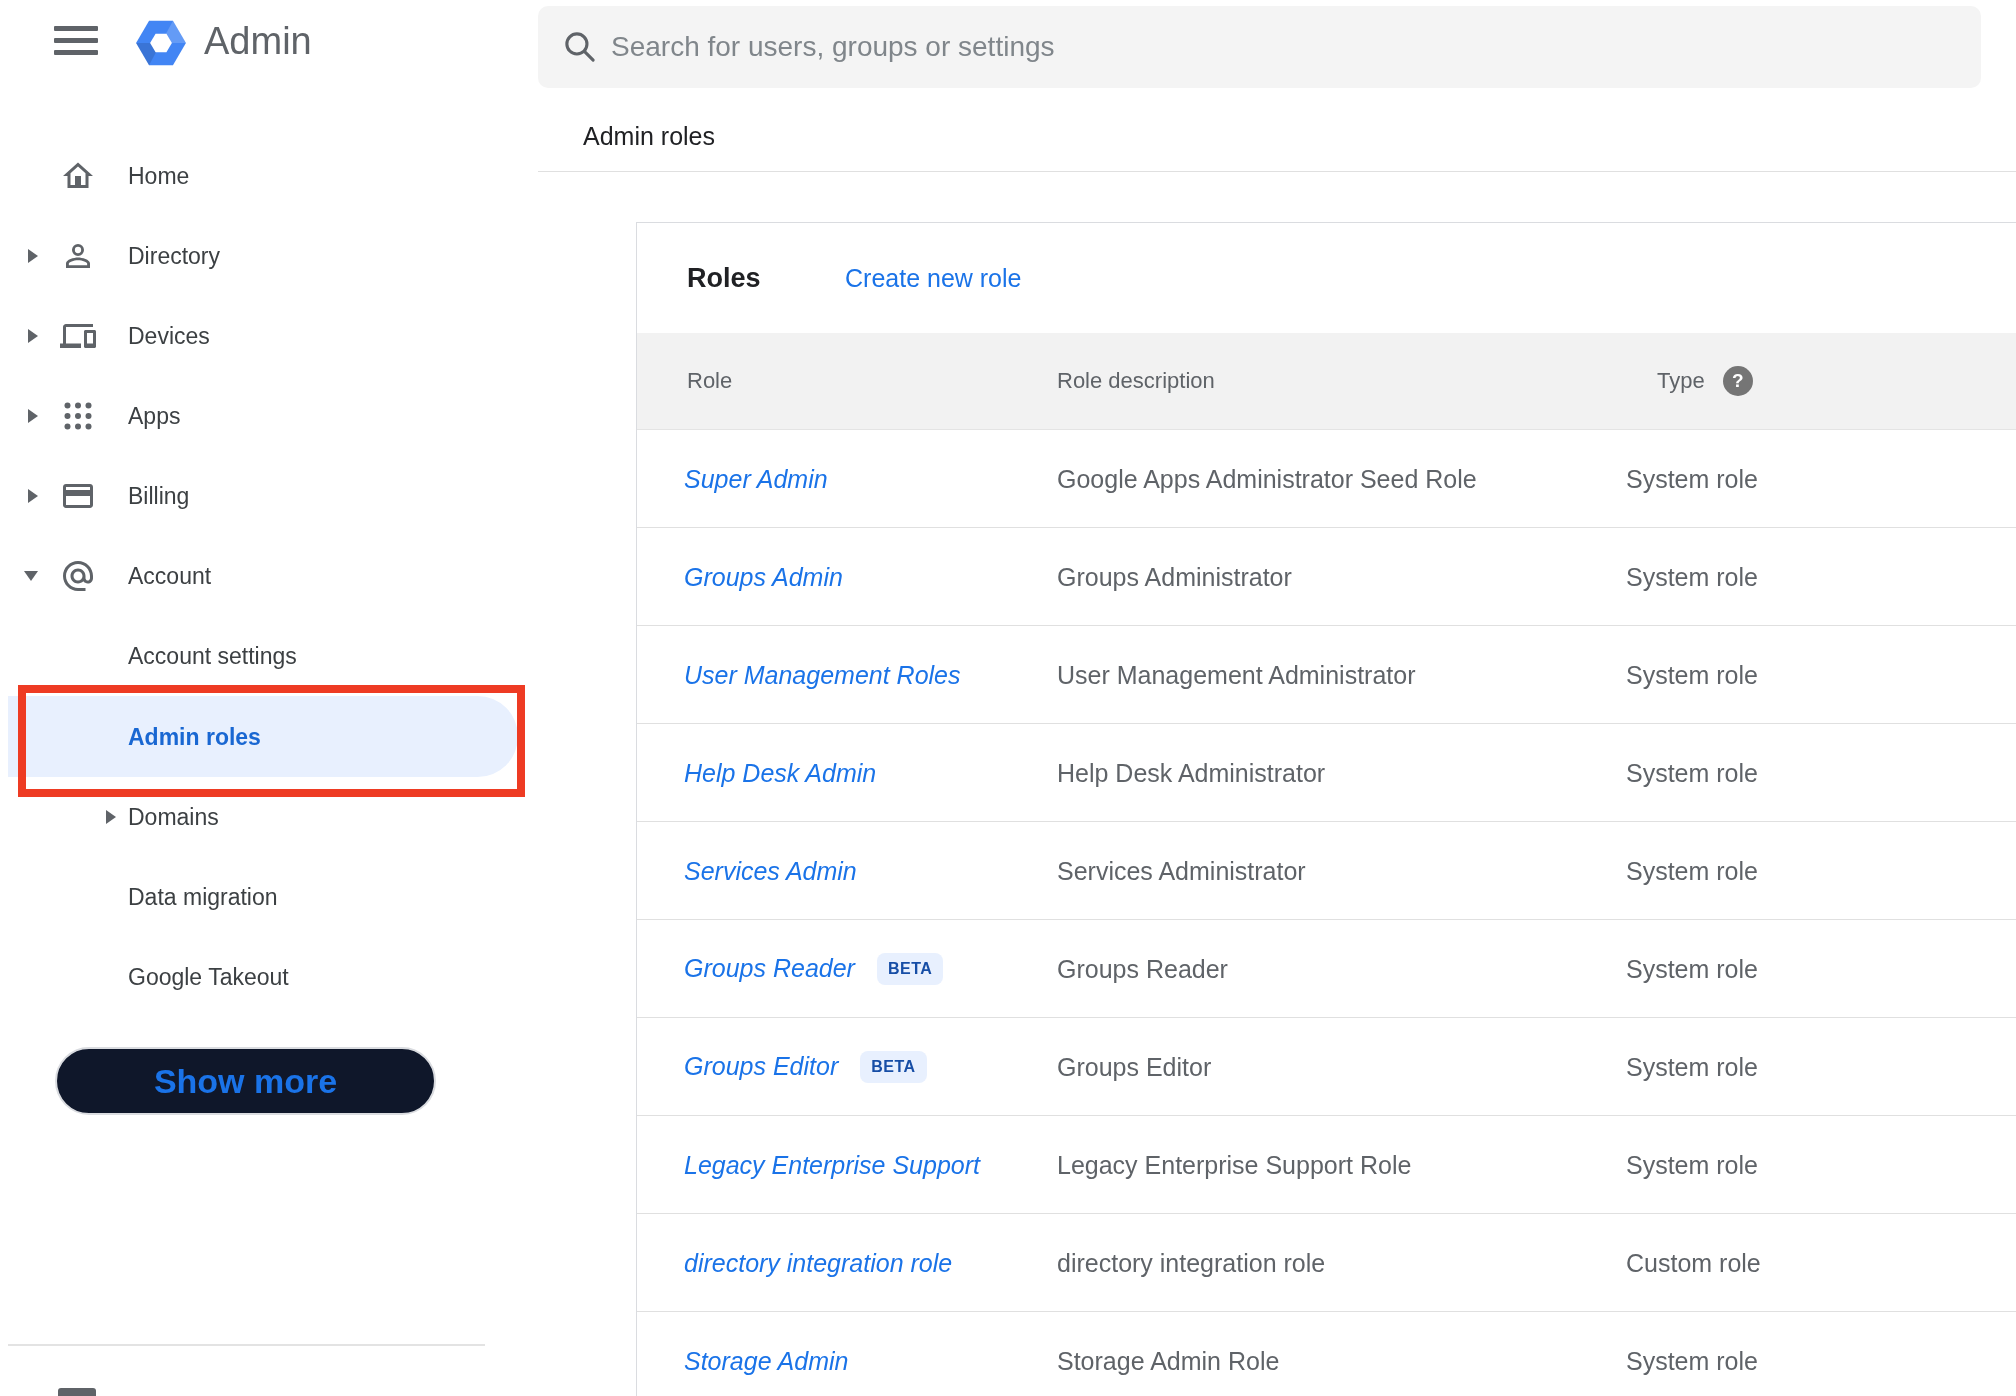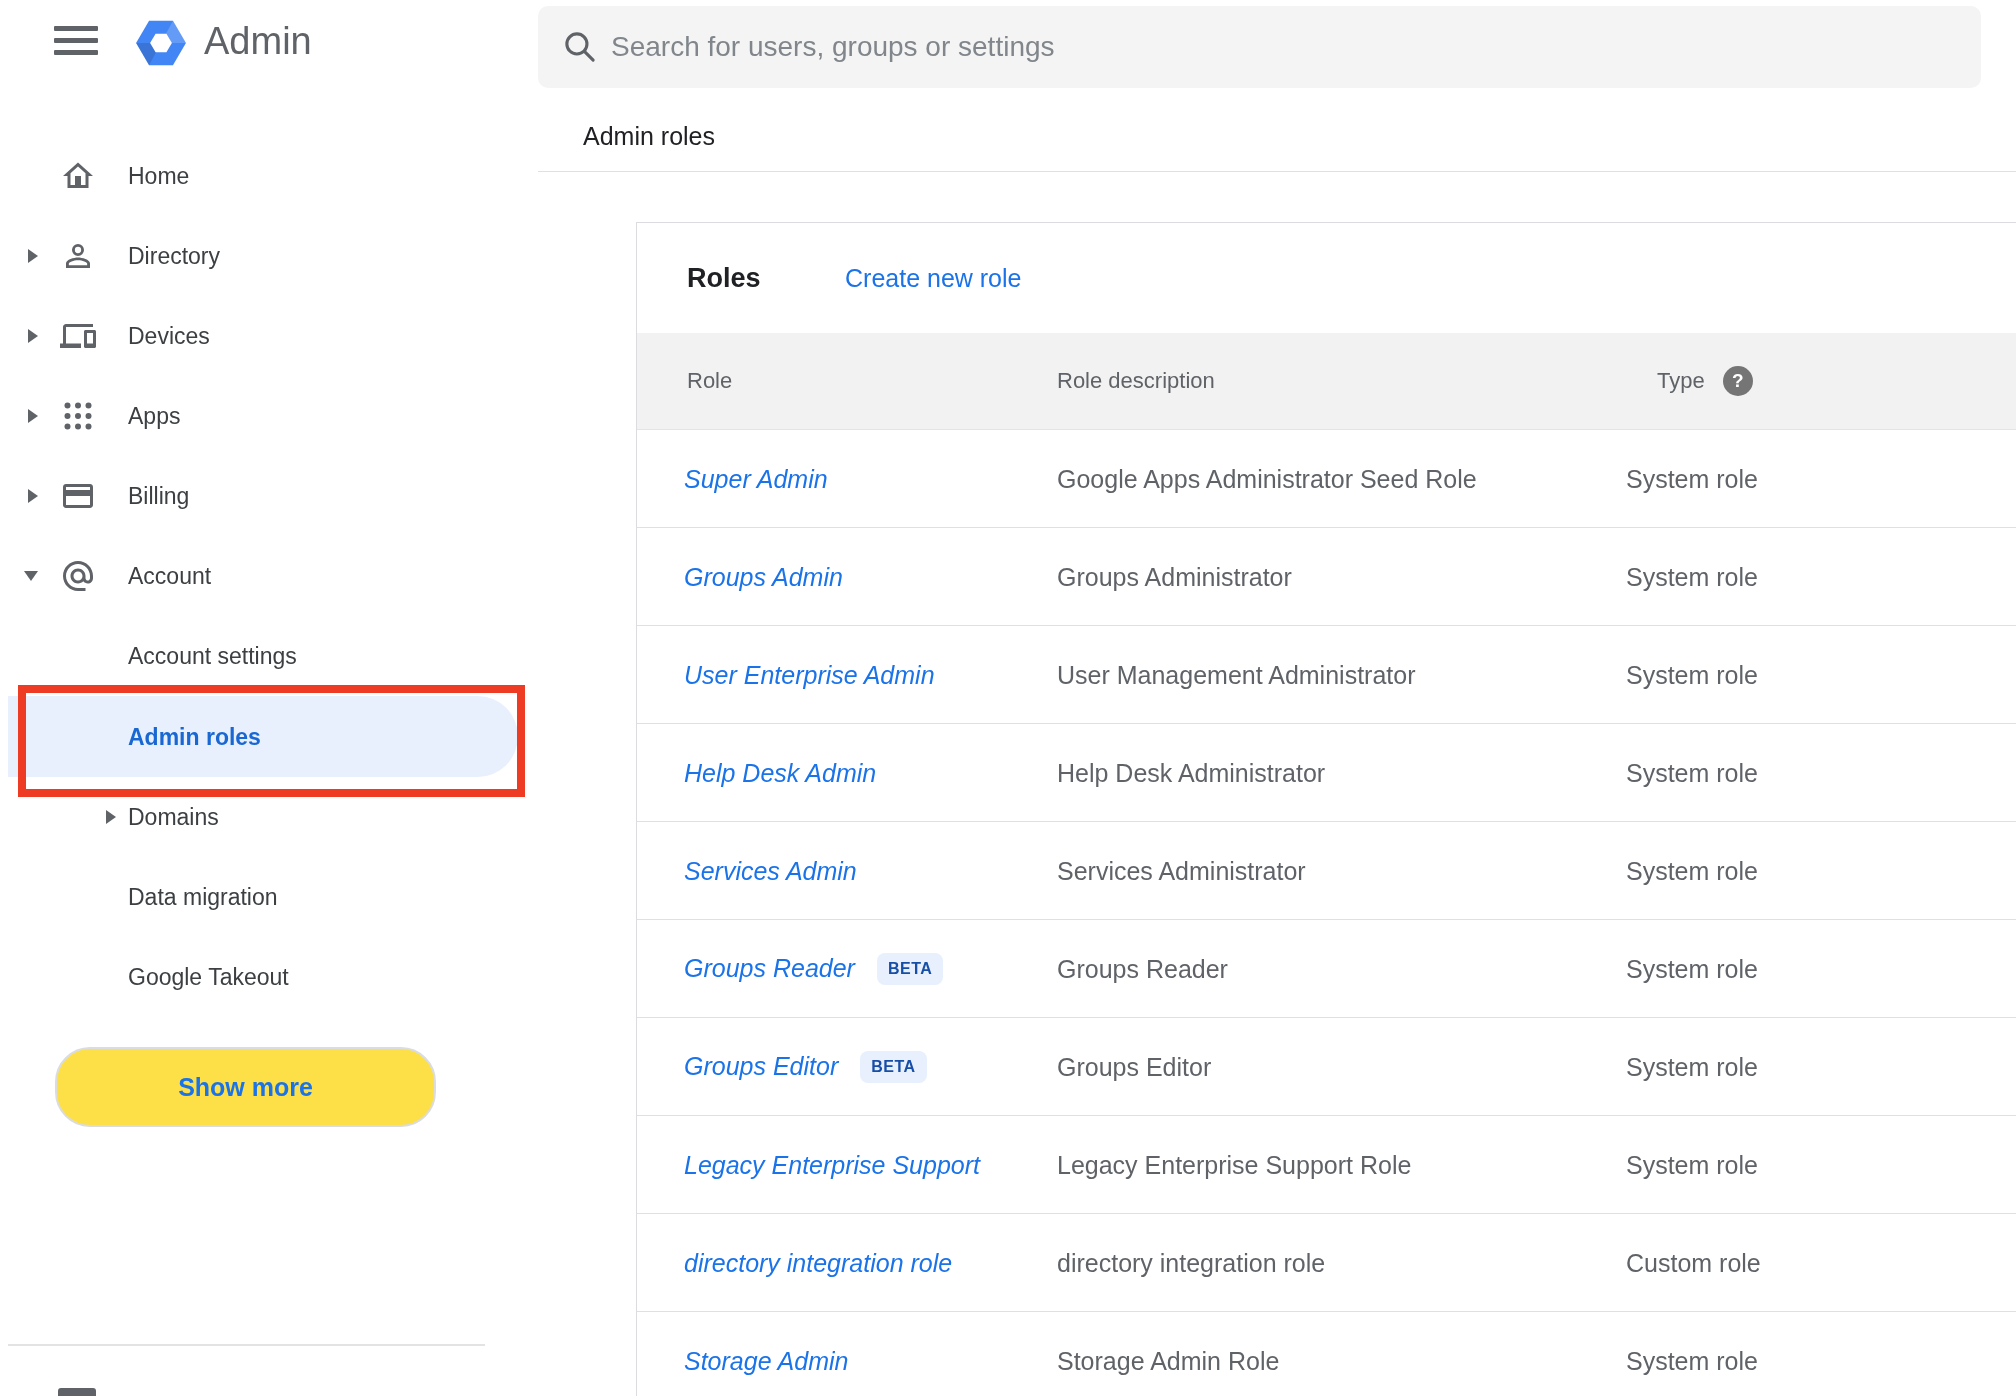--- a/index.html
+++ b/index.html
@@ -25,23 +25,23 @@
     border-left:10px solid #5f6368; border-top:7px solid transparent; border-bottom:7px solid transparent; }
   .expander.down { left:16px; margin-top:-5px;
     border-top:10px solid #5f6368; border-left:7px solid transparent; border-right:7px solid transparent; }
   .expander.subpos { left:98px; }
   .nav-icon { position:absolute; left:52px; top:50%; margin-top:-18px; width:36px; height:36px; }
   .nav-icon svg { width:36px; height:36px; fill:#5f6368; }
   .nav-label { position:absolute; left:120px; top:50%; transform:translateY(-50%);
     font-size:23px; color:#3c4043; white-space:nowrap; }
   .nav-item.active .nav-label { color:#1967d2; font-weight:bold; }
 
-  .show-more { position:absolute; left:47px; top:1047px; width:381px; height:80px;
-    border:2px solid #dadce0; border-radius:35px; background:#fde047;
-    color:#1a73e8; font-size:25px; font-weight:bold; font-family:"Liberation Sans",sans-serif; cursor:pointer; }
+  .show-more { position:absolute; left:47px; top:1047px; width:381px; height:68px;
+    border:2px solid #dadce0; border-radius:35px; background:#0f172a;
+    color:#1a73e8; font-size:34px; font-weight:bold; font-family:"Liberation Sans",sans-serif; cursor:pointer; }
   .sidebar-bottom-divider { position:absolute; left:0; top:1344px; width:477px; height:2px; background:#e3e3e3; }
   .partial-icon { position:absolute; left:50px; top:1388px; width:38px; height:8px;
     background:#5f6368; border-radius:3px 3px 0 0; }
 
   
   .main { position:absolute; left:530px; top:0; width:1486px; height:1396px; }
   .searchbar { position:absolute; left:0; top:6px; width:1443px; height:82px;
     background:#f4f4f4; border-radius:10px; cursor:text; }
   .search-icon { position:absolute; left:25px; top:24px; width:34px; height:34px; }
   .search-placeholder { position:absolute; left:73px; top:50%; transform:translateY(-50%);
@@ -210,21 +210,21 @@
           </div>
           <div class="trow">
             <span class="cell cell-role">
               <a class="role-link">Groups Admin</a>
             </span>
             <span class="cell cell-desc">Groups Administrator</span>
             <span class="cell cell-type">System role</span>
           </div>
           <div class="trow">
             <span class="cell cell-role">
-              <a class="role-link">User Enterprise Admin</a>
+              <a class="role-link">User Management Roles</a>
             </span>
             <span class="cell cell-desc">User Management Administrator</span>
             <span class="cell cell-type">System role</span>
           </div>
           <div class="trow">
             <span class="cell cell-role">
               <a class="role-link">Help Desk Admin</a>
             </span>
             <span class="cell cell-desc">Help Desk Administrator</span>
             <span class="cell cell-type">System role</span>

